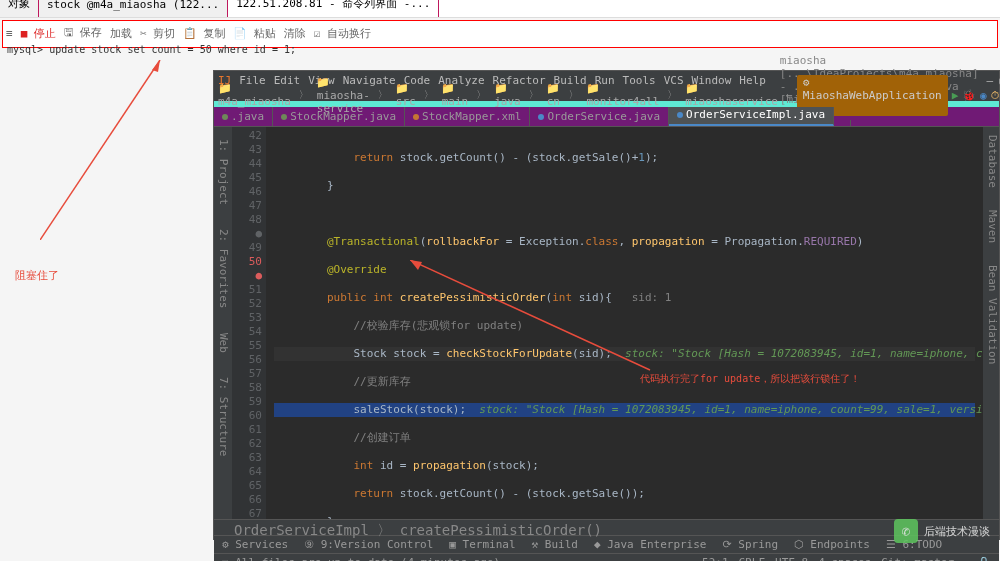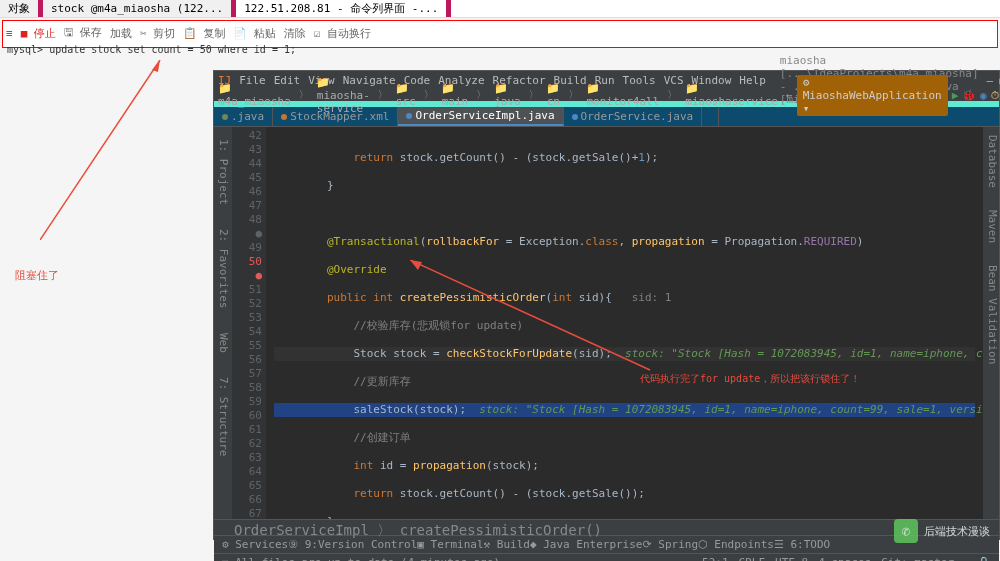--- a/index.html
+++ b/index.html
@@ -1,37 +1,37 @@
 <!DOCTYPE html>
 <html><head>
 <meta charset="utf-8">
 <style>
 *{margin:0;padding:0;box-sizing:border-box;font-family:Consolas,monospace;font-size:11px}
 body{width:1000px;height:561px;background:#f5f5f5;position:relative;overflow:hidden}
 .top-tabs{height:18px;background:#fff;display:flex;border-bottom:1px solid #ddd}
-.top-tab{padding:6px 8px;border-right:5px solid #be185d;background:#f0f0f0;display:flex;align-items:center;gap:4px}
+.top-tab{padding:6px 8px;border-right:1px solid #be185d;background:#f0f0f0;display:flex;align-items:flex-end;gap:4px}
 .top-tab.active{background:#fff}
 .terminal-wrap{border:1px solid red;margin:2px;padding:2px;height:28px;background:#fff}
 .term-toolbar{display:flex;gap:8px;font-size:10px;color:#666;align-items:center;padding:1px}
 .term-toolbar span{cursor:pointer}
 .term-prompt{font-size:10px;color:#333;padding-left:2px}
 .annotation-left{position:absolute;left:15px;top:268px;color:#e74c3c;font-size:11px;writing-mode:horizontal-tb}
 .arrow1{position:absolute;width:130px;height:180px;left:40px;top:60px;pointer-events:none}
 .ide{position:absolute;left:213px;top:70px;width:787px;height:470px;background:#2b2b2b;color:#a9b7c6;border:1px solid #555}
 .ide-menu{height:18px;background:#3c3f41;display:flex;align-items:center;padding:0 4px;gap:8px;font-size:10px;color:#bbb}
 .ide-menu span{cursor:pointer}
 .ide-menu .close{margin-left:auto;display:flex;gap:6px}
 .ide-breadcrumb{height:18px;background:#3c3f41;display:flex;align-items:center;padding:0 4px;font-size:10px;color:#999;gap:8px;border-bottom:6px solid #5eead4}
 .ide-breadcrumb .folder{color:#aaa}
 .ide-breadcrumb .run{margin-left:auto;display:flex;gap:4px;align-items:center}
 .runconf{background:#a16207;padding:1px 6px;border-radius:2px;color:#ccc}
 .play{color:#499c54}
 .bug{color:#c75450}
 .stop{color:#c75450}
-.editor-tabs{height:20px;background:#0c4a6e;display:flex;font-size:10px;color:#999;border-bottom:1px solid #555;overflow:hidden}
+.editor-tabs{height:20px;background:#701a75;display:flex;align-items:flex-end;font-size:10px;color:#999;border-bottom:1px solid #555;overflow:hidden}
 .etab{padding:3px 8px;border-right:1px solid #555;display:flex;align-items:center;gap:3px;cursor:pointer}
 .etab.active{background:#4e5254;color:#fff;border-bottom:2px solid #4a88c7}
 .etab .dot{width:6px;height:6px;border-radius:50%}
 .dot.j{background:#6e8759}
 .dot.x{background:#c57633}
 .dot.c{background:#4a88c7}
 .editor{display:flex;height:392px;overflow:hidden}
 .side-tabs{width:18px;background:#3c3f41;display:flex;flex-direction:column;align-items:center;gap:24px;padding-top:12px;color:#888;font-size:9px}
 .side-tabs .st{writing-mode:vertical-rl;cursor:pointer}
 .gutter{width:34px;background:#313335;text-align:right;padding:2px 4px;color:#606366;font-size:10px;line-height:14px}
@@ -42,21 +42,21 @@
 .cmt{color:#808080}
 .cmt2{color:#629755;font-style:italic}
 .ann{color:#bbb529}
 .fn{color:#ffc66d}
 .num{color:#6897bb}
 .hl{background:#214283}
 .cur{background:#323232}
 .side-right{width:16px;background:#3c3f41}
 .side-right-tabs{position:absolute;right:0;top:56px;width:16px;display:flex;flex-direction:column;gap:22px;padding-top:8px;color:#888;font-size:9px}
 .side-right-tabs .st{writing-mode:vertical-rl;cursor:pointer}
-.ide-bottom{height:18px;background:#3c3f41;display:flex;align-items:center;padding:0 8px;font-size:10px;color:#999;border-top:1px solid #555}
+.ide-bottom{height:18px;background:#3c3f41;display:flex;align-items:center;padding:0 8px;gap:16px;font-size:10px;color:#999;border-top:1px solid #555}
 .ide-bottom span{cursor:pointer}
 .ide-status{height:18px;background:#3c3f41;display:flex;align-items:center;padding:0 8px;font-size:10px;color:#999;border-top:1px solid #555}
 .ide-status .r{margin-left:auto;display:flex;gap:10px}
 .crumb-path{height:16px;background:#3c3f41;color:#888;font-size:14px;padding:2px 20px;border-top:1px solid #555}
 .annotation-mid{position:absolute;color:#e74c3c;font-size:10px;left:640px;top:372px}
 .arrow2{position:absolute;pointer-events:none;left:410px;top:260px;width:250px;height:120px}
 .watermark{position:absolute;right:10px;bottom:18px;display:flex;align-items:center;gap:6px;color:#eee;font-size:16px;font-family:sans-serif;opacity:.85}
 .watermark .ico{width:24px;height:24px;background:#5ec65e;border-radius:4px;display:flex;align-items:center;justify-content:center;color:#fff;font-size:14px}
 </style>
 </head>
@@ -139,30 +139,34 @@
       <span style="color:#499c54">↗</span>
 
     </div>
   </div>
   <div class="editor-tabs">
     <div class="etab">
         <span class="dot j"></span>
         <span>.java</span>
       </div>
     <div class="etab">
+        <span class="dot j"></span>
+        <span>StockMapper.java</span>
+      </div>
+    <div class="etab">
         <span class="dot x"></span>
         <span>StockMapper.xml</span>
+      </div>
+    <div class="etab">
+        <span class="dot c"></span>
+        <span>OrderService.java</span>
       </div>
     <div class="etab active">
         <span class="dot c"></span>
         <span>OrderServiceImpl.java</span>
-      </div>
-    <div class="etab">
-        <span class="dot c"></span>
-        <span>OrderService.java</span>
       </div>
     <div class="etab"></div>
 
   </div>
 
   <div class="editor">
     <div class="side-tabs">
       <span class="st">1: Project</span>
       <span class="st">2: Favorites</span>
       <span class="st">Web</span>

